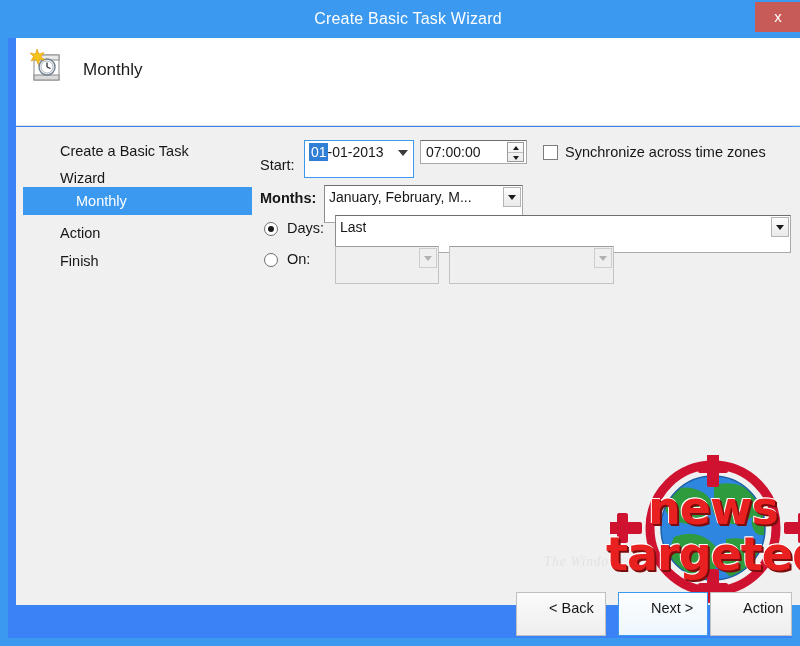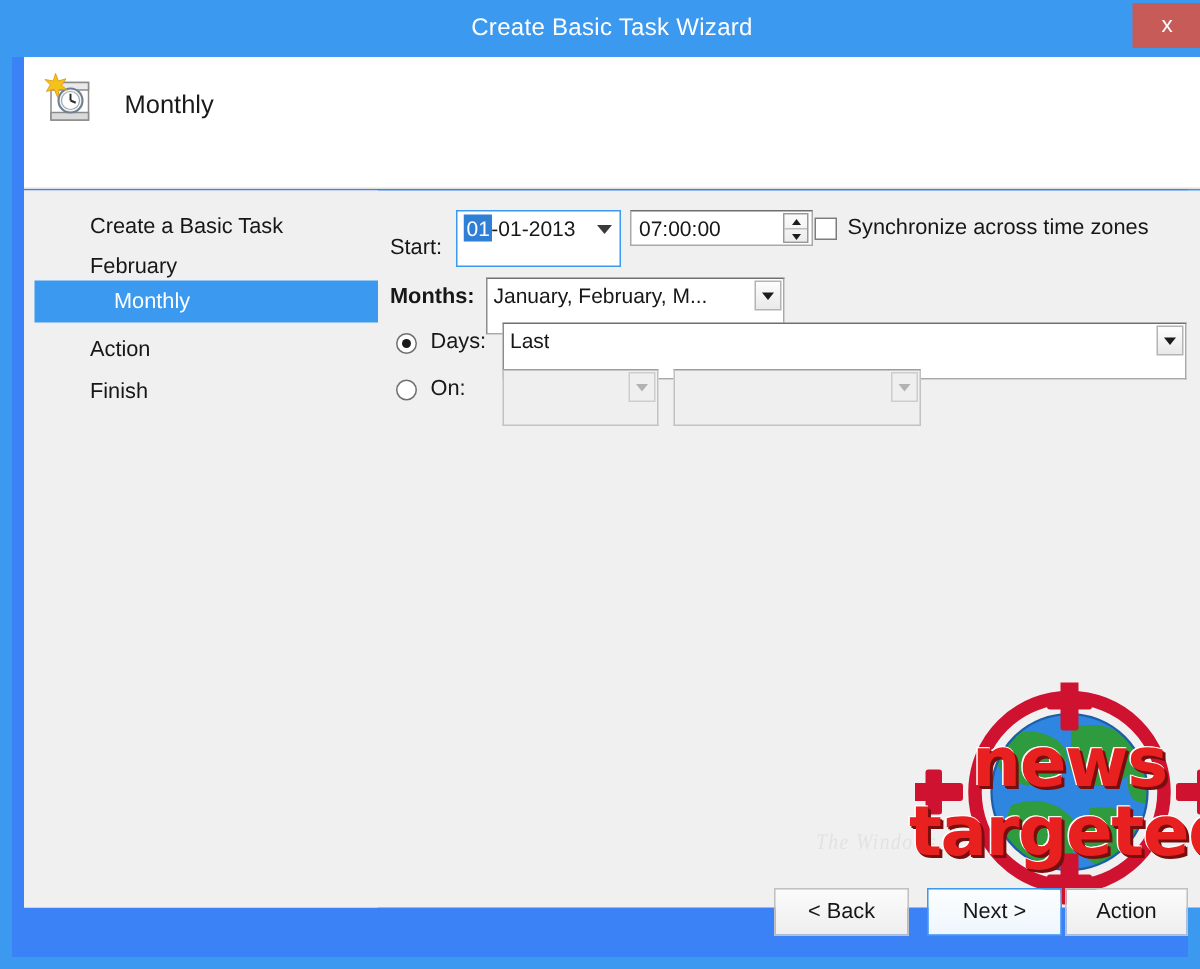--- a/index.html
+++ b/index.html
@@ -248,28 +248,29 @@
     left: 3px; top: 3px;
     width: 6px; height: 6px;
     border-radius: 50%;
     background: #1a1a1a;
   }
 
   
   .btn {
     position: absolute;
     box-sizing: border-box;
-    height: 32px;
+    height: 44px;
     background: linear-gradient(#fbfbfb, #eeeeee);
     border: 1px solid #c0c0c0;
     font-size: 14.5px;
     color: #171717;
     line-height: 30px;
-    text-align: center;
+    text-align: left;
     cursor: pointer;
+    padding-left: 32px;
   }
   .btn.focused {
     border: 1px solid #3b99f0;
     background: linear-gradient(#fcfeff, #eef6fd);
   }
 
   
   .wm-text {
     position: absolute;
     left: 528px; top: 552px;
@@ -329,21 +330,21 @@
     <div class="header-title">Monthly</div>
   </div>
 
   <div class="body-area">
 
     <div class="sidebar">
       <div class="nav-item" style="top:10px;">
         <span class="nav-label">Create a Basic Task</span>
       </div>
       <div class="nav-item" style="top:37px;">
-        <span class="nav-label">February</span>
+        <span class="nav-label">Wizard</span>
       </div>
       <div class="nav-item indented selected" style="top:60px;">
         <span class="nav-label">Monthly</span>
       </div>
       <div class="nav-item" style="top:92px;">
         <span class="nav-label">Action</span>
       </div>
       <div class="nav-item" style="top:120px;">
         <span class="nav-label">Finish</span>
       </div>
@@ -351,21 +352,21 @@
 
     <div class="form">
 
       <span class="lbl" style="left:8px; top:18px;margin-top:12px;">Start:</span>
 
       <div class="combo date-combo plain-arrow" style="left:52px; top:13px; width:110px;">
         <span class="txt"><span class="date-seg-sel">01</span><span>-01-2013</span></span>
         <span class="arrow-btn"></span>
       </div>
 
-      <div class="spinner-field" style="left:168px; top:13px; width:122px;">
+      <div class="spinner-field" style="left:168px; top:13px; width:107px;">
         <span class="txt">07:00:00</span>
         <span class="spin-box">
           <span class="up"></span>
           <span class="dn"></span>
         </span>
       </div>
 
       <span class="checkbox-box" style="left:291px; top:18px;"></span>
       <span class="lbl" style="left:313px; top:17px;">Synchronize across time zones</span>
 

